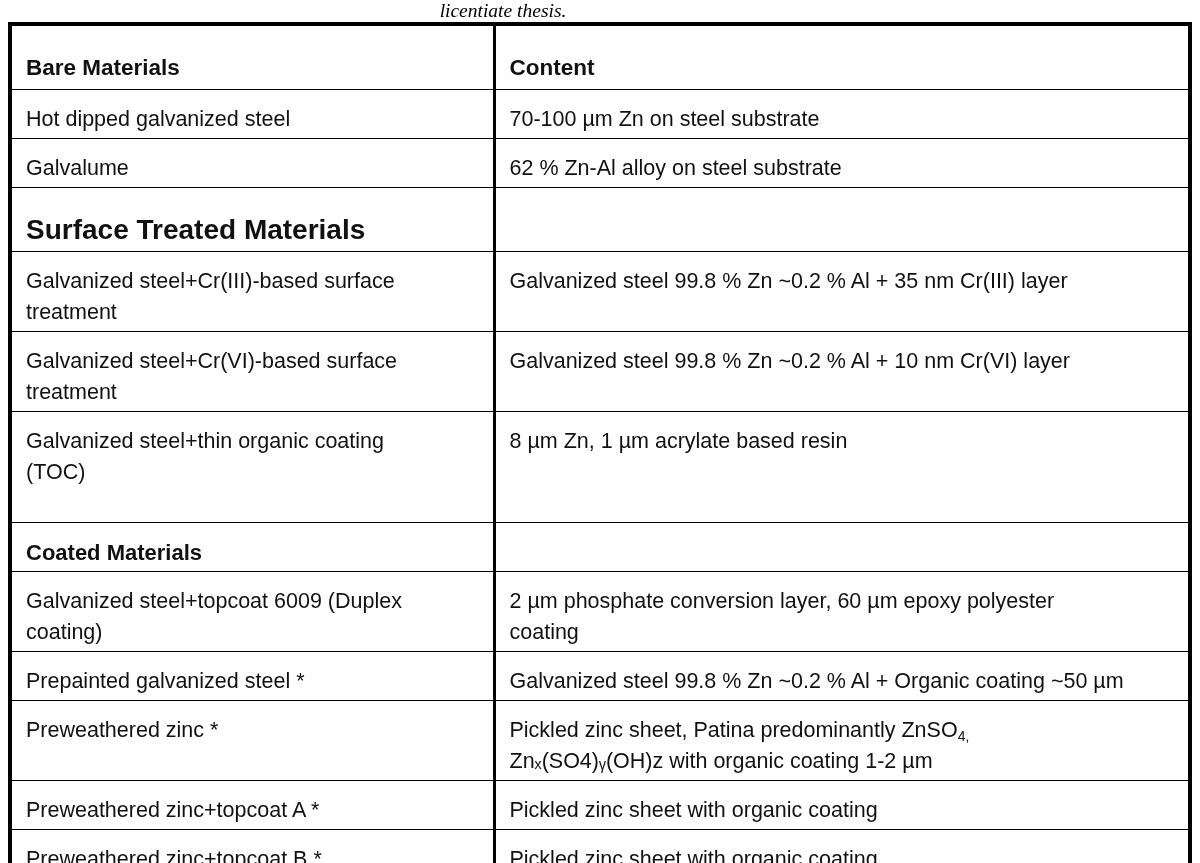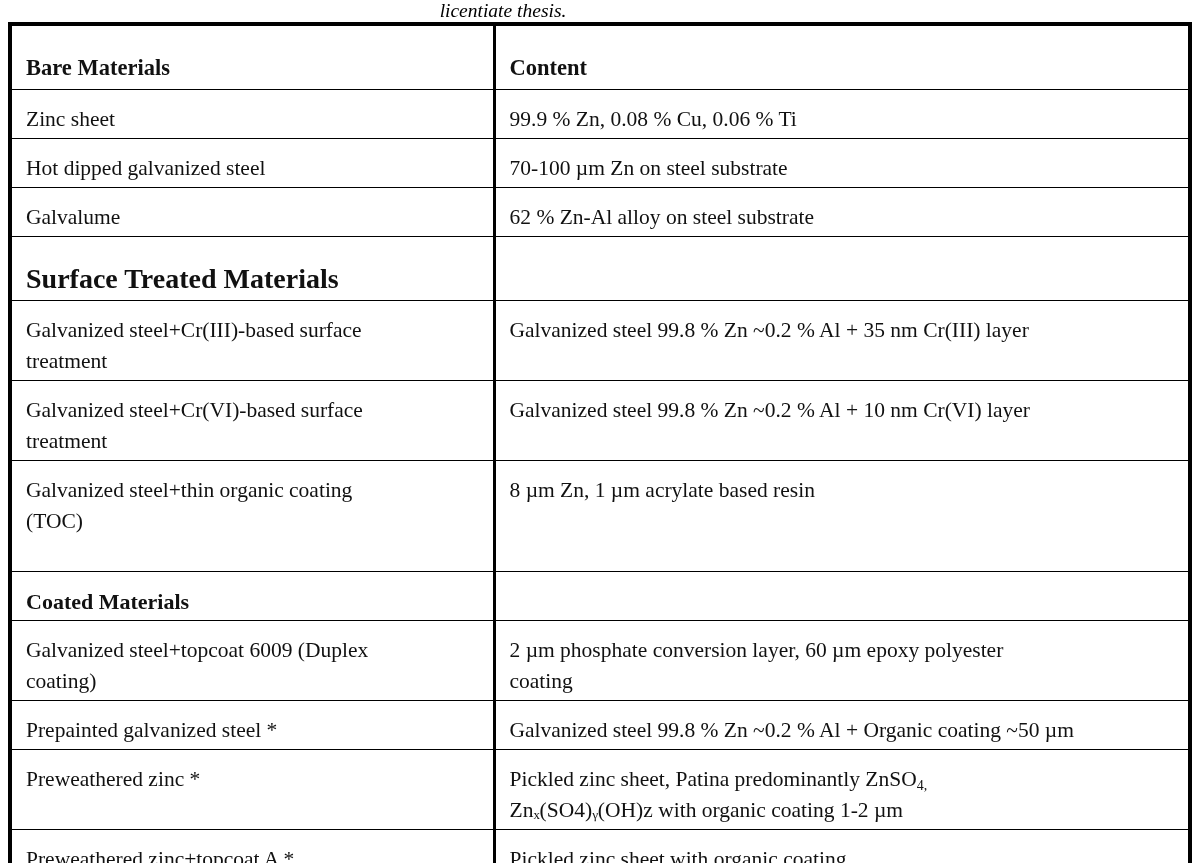--- a/index.html
+++ b/index.html
@@ -64,21 +64,20 @@
     color: #111;
   }
   
   table.mtbl td.left {
     border-right: 3.5px solid #000;
   }
 
   .cell {
     padding: 14px 10px 3px 14px;
     box-sizing: border-box;
-    font-family: Liberation Serif, serif;
   }
   .cell.just {
     text-align: justify;
     text-align-last: left;
   }
   .cell.just > span { display: block; }
 
   
   td.sec .cell {
     font-weight: bold;
@@ -135,28 +134,20 @@
 
         <tr>
           <td class="left hdr">
             <div class="cell">Bare Materials</div>
           </td>
           <td class="hdr">
             <div class="cell">Content</div>
           </td>
         </tr>
 
-        <tr>
-          <td class="left">
-            <div class="cell">Zinc sheet</div>
-          </td>
-          <td>
-            <div class="cell">99.9 % Zn, 0.08 % Cu, 0.06 % Ti</div>
-          </td>
-        </tr>
 
         <tr>
           <td class="left">
             <div class="cell">Hot dipped galvanized steel</div>
           </td>
           <td>
             <div class="cell">70-100 µm Zn on steel substrate</div>
           </td>
         </tr>
 

